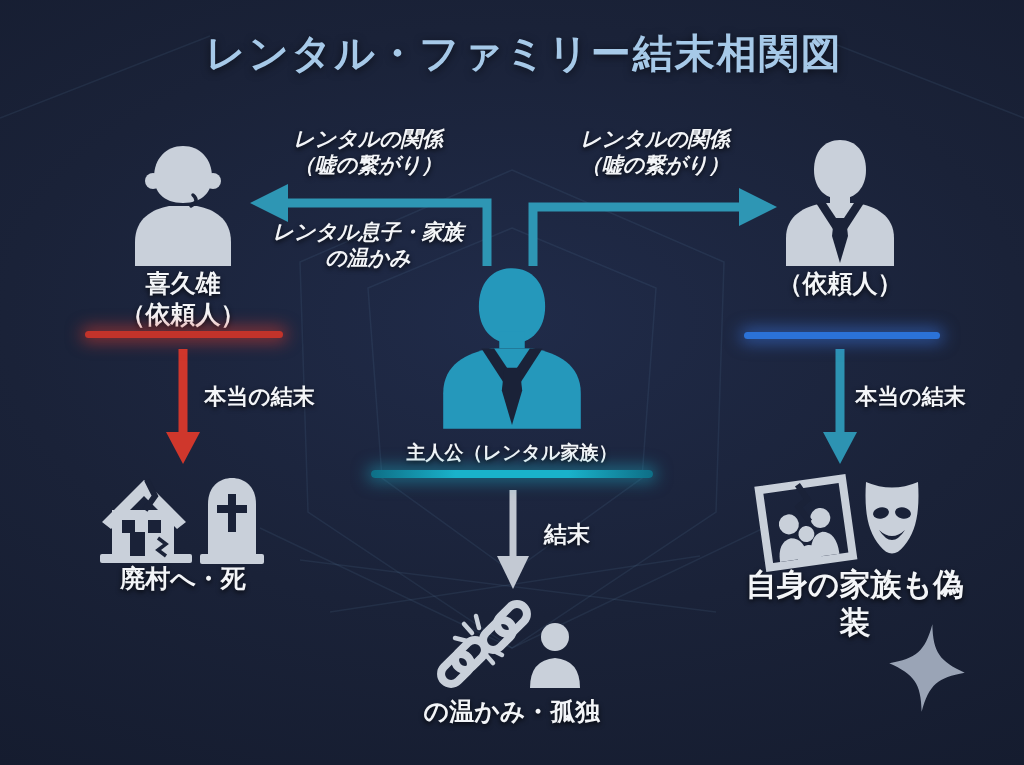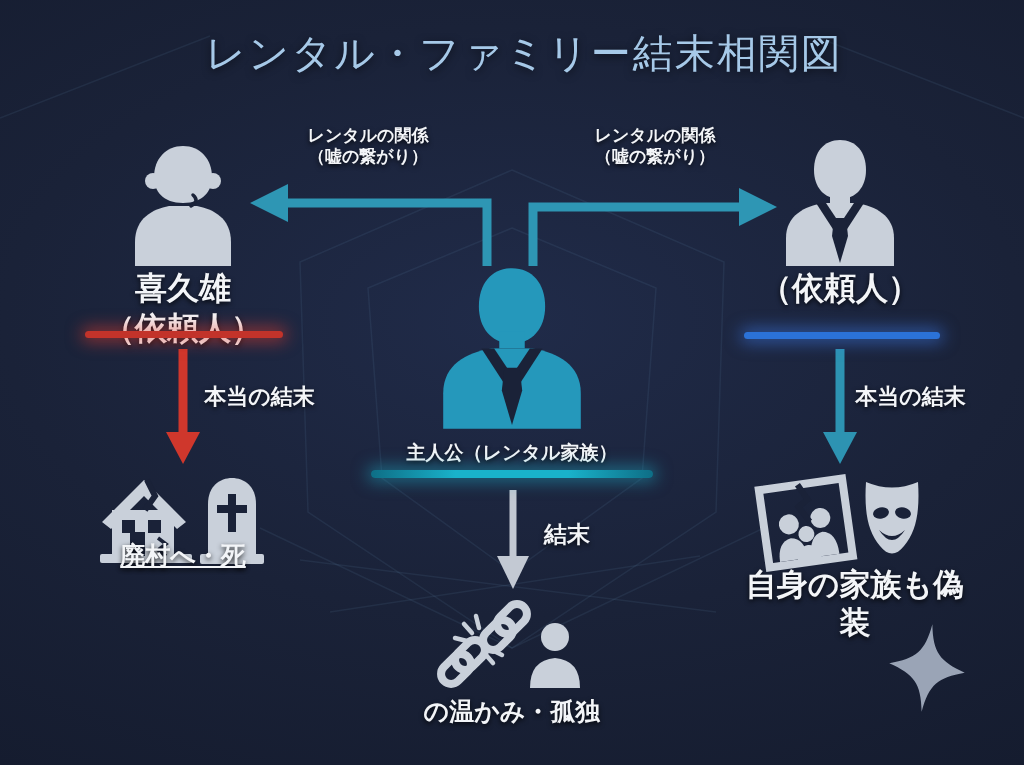--- a/index.html
+++ b/index.html
@@ -8,29 +8,29 @@
     font-family:"Liberation Sans","DejaVu Sans",sans-serif;
     background:#10172a;
   }
   .stage{
     position:relative; width:1024px; height:765px; overflow:hidden;
     background:radial-gradient(ellipse 90% 70% at 50% 42%, #202b49 0%, #1a2238 55%, #151c2f 100%);
   }
   svg.layer{ position:absolute; left:0; top:0; }
   .title{
     position:absolute; top:26px; left:0; width:1024px;
-    text-align:center; font-size:40px; font-weight:400; letter-spacing:2px;
+    text-align:center; font-size:40px; font-weight:700; letter-spacing:2px;
     color:#a6c9e8; text-shadow:0 2px 8px rgba(0,0,0,.6);padding-left:24px;
   }
   .lbl{
     position:absolute; color:#f3f5f8; font-weight:700; text-align:center;
     text-shadow:0 2px 5px rgba(0,0,0,.8); line-height:1.22;
   }
-  .rel{ font-size:17px; }
-  .name{ font-size:32px; line-height:1.25; }
+  .rel{ font-size:21px;font-style:italic; }
+  .name{ font-size:25px; line-height:1.25; }
   .outcome{ font-size:22px; }
   .result{ font-size:25px; }
   .glowbar{ position:absolute; border-radius:4px; }
   .glow-red{ background:#c2332a; box-shadow:0 0 16px 4px rgba(225,60,45,.55); }
   .glow-blue{ background:#2b72d8; box-shadow:0 0 16px 4px rgba(60,120,230,.55); }
   .glow-teal{ background:linear-gradient(90deg,#0e6e86,#19b2ca 30%,#19b2ca 70%,#0e6e86); box-shadow:0 0 16px 4px rgba(30,170,195,.5); }
   .fig{ position:absolute; }
   .tilt{ transform:rotate(-8deg); }
 </style>
 </head>
@@ -73,20 +73,24 @@
       <polygon points="513,589 497,556 529,556" fill="#c3c9d3"></polygon>
     </g>
   </svg>
 
   <div class="title">レンタル・ファミリー結末相関図</div>
 
   <div class="lbl rel" style="left:258px; top:126px; width:220px;">
     <div>レンタルの関係</div>
     <div>（嘘の繋がり）</div>
   </div>
+  <div class="lbl rel" style="left:258px; top:219px; width:220px;">
+    <div>レンタル息子・家族</div>
+    <div>の温かみ</div>
+  </div>
   <div class="lbl rel" style="left:545px; top:126px; width:220px;">
     <div>レンタルの関係</div>
     <div>（嘘の繋がり）</div>
   </div>
 
   <svg class="fig" style="left:125px; top:138px;" width="116" height="128" viewBox="0 0 116 128">
     <g fill="#c9d0da">
       <path d="M58,8 C75,8 87,21 87,39 C87,53 78,65 58,65 C38,65 29,53 29,39 C29,21 41,8 58,8 Z"></path>
       <circle cx="28" cy="43" r="8"></circle>
         <circle cx="88" cy="43" r="8"></circle>
@@ -148,21 +152,21 @@
   <svg class="fig" style="left:200px; top:476px;" width="64" height="88" viewBox="0 0 64 88">
     <g fill="#c9d0da">
       <path d="M8,78 L8,28 C8,10 20,2 32,2 C44,2 56,10 56,28 L56,78 Z"></path>
       <rect x="0" y="78" width="64" height="10" rx="2"></rect>
     </g>
     <g fill="#1a2238">
       <rect x="28" y="18" width="8" height="38"></rect>
       <rect x="17" y="29" width="30" height="8"></rect>
     </g>
   </svg>
-  <div class="lbl result" style="left:63px; top:540px; width:240px;text-decoration:underline;">廃村へ・死</div>
+  <div class="lbl result" style="left:63px; top:563px; width:240px;">廃村へ・死</div>
 
   <svg class="fig tilt" style="left:758px; top:474px;" width="96" height="100" viewBox="0 0 96 100">
     <rect x="6" y="10" width="84" height="78" fill="none" stroke="#c9d0da" stroke-width="8"></rect>
     <g fill="#c9d0da">
       <circle cx="31" cy="48" r="10"></circle>
         <circle cx="63" cy="46" r="10"></circle>
         <circle cx="47" cy="60" r="8"></circle>
       <path d="M17,84 Q17,64 31,62 Q45,64 45,84 Z"></path>
       <path d="M49,84 Q49,62 63,60 Q77,62 77,84 Z"></path>
       <path d="M35,86 Q35,72 47,71 Q59,72 59,86 Z"></path>

